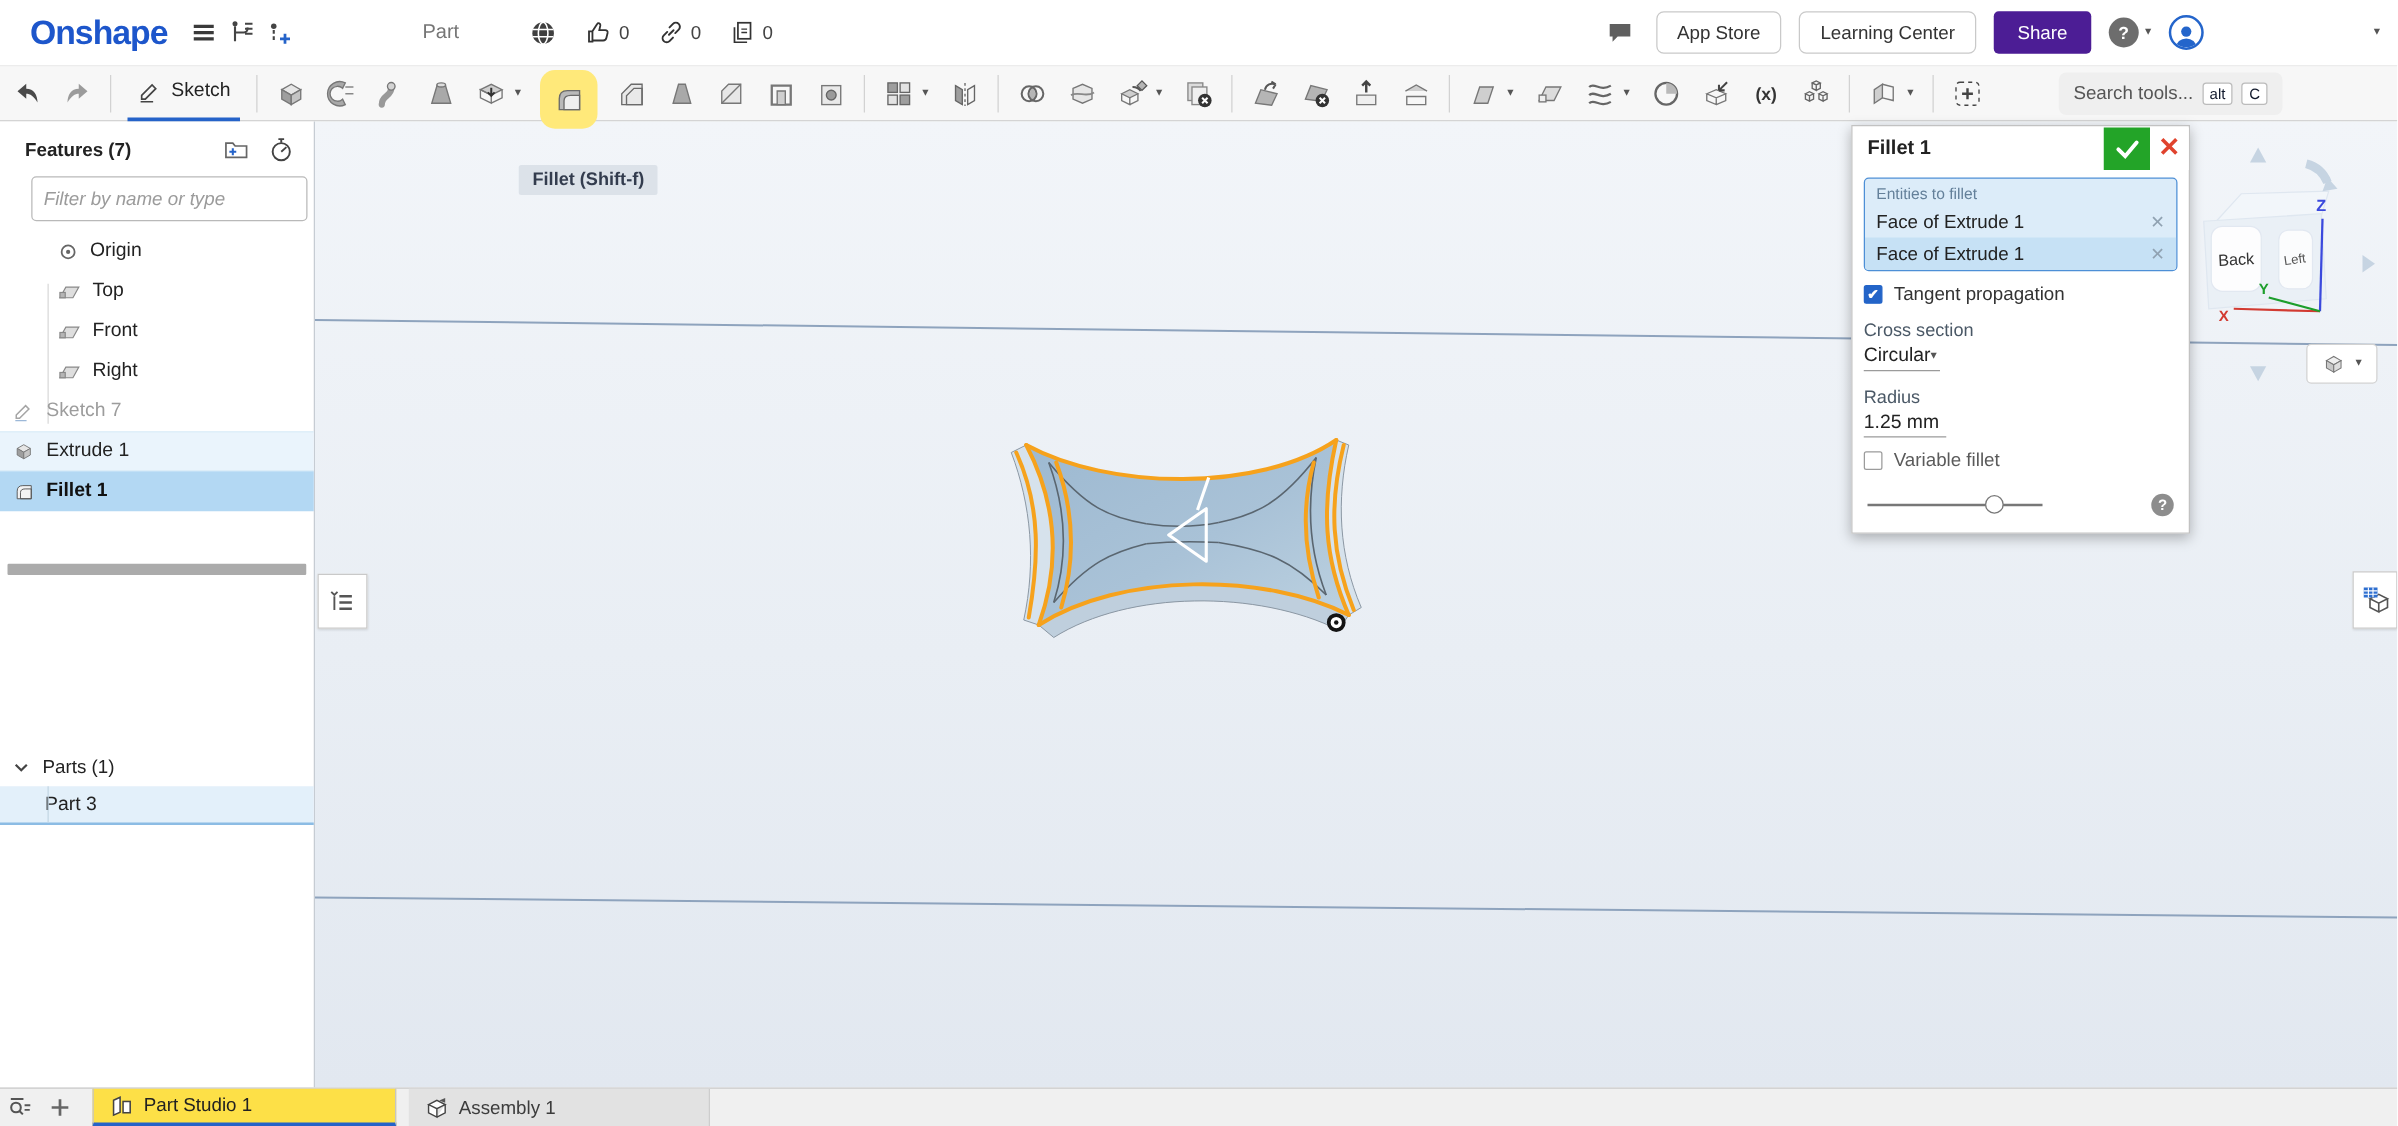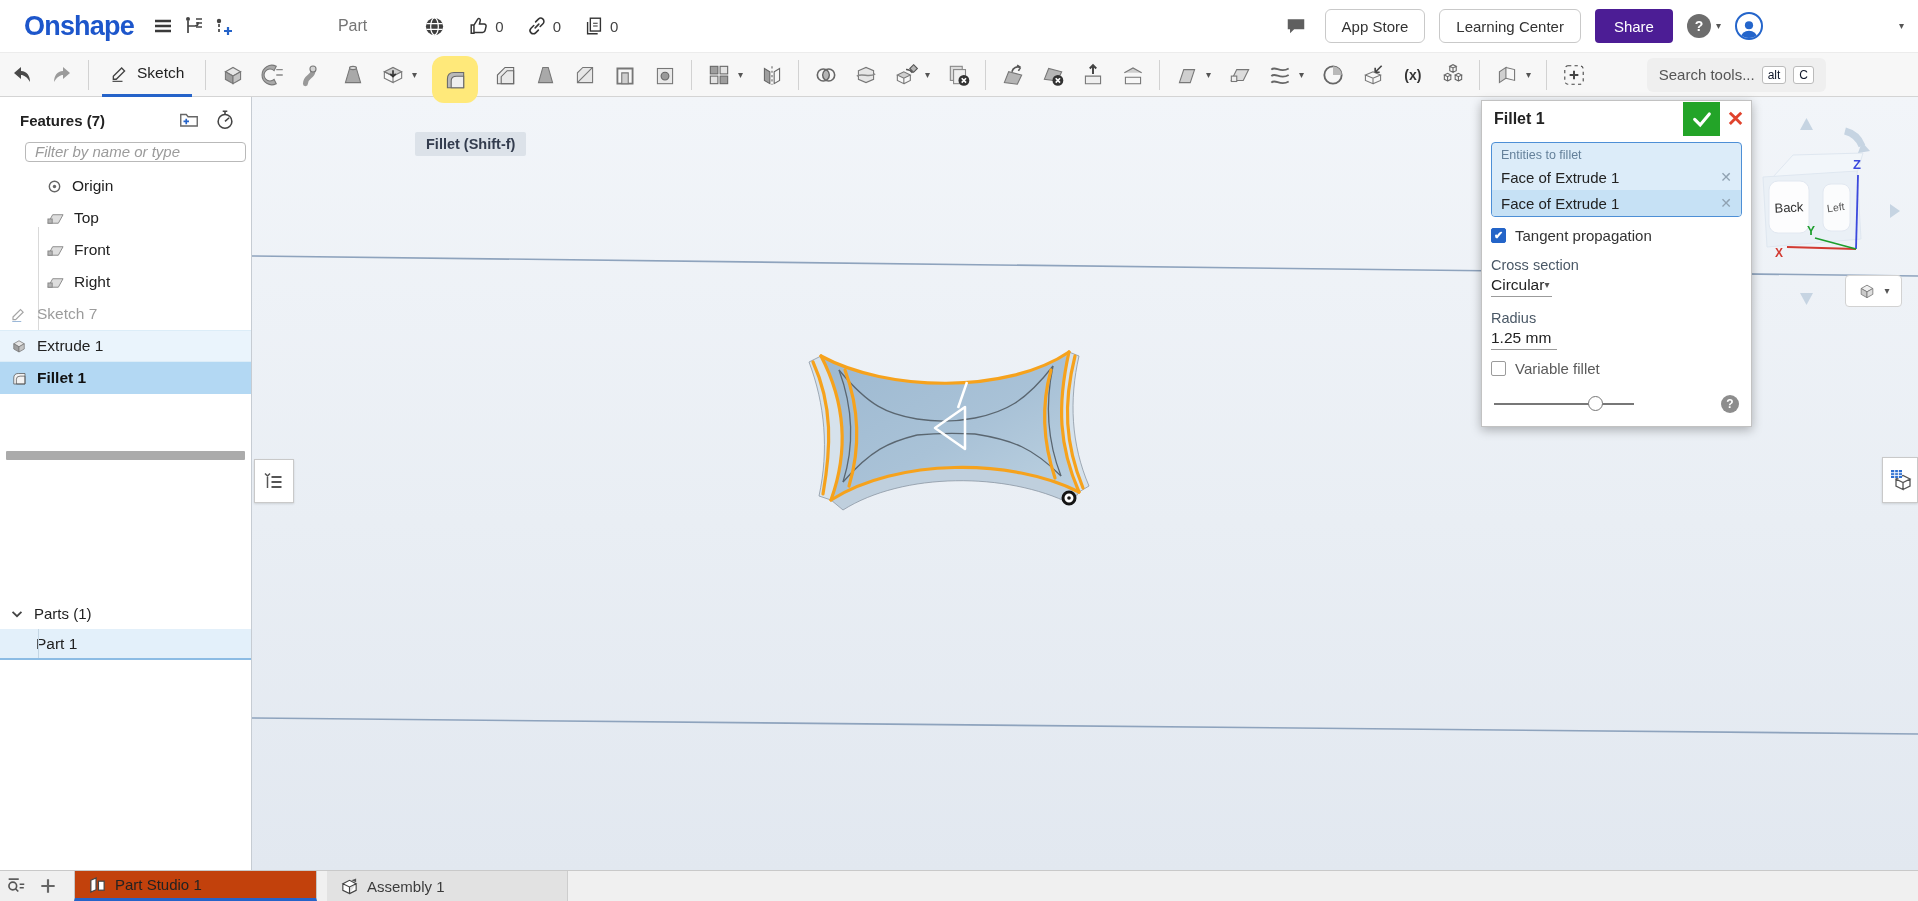--- a/index.html
+++ b/index.html
@@ -32,21 +32,21 @@
   .search-pill .st{font-size:15px;color:#555;}
   kbd{border:1px solid #bbb;background:#fff;border-radius:3px;font-size:12px;padding:1px 5px;color:#0f172a;font-family:"Liberation Sans",sans-serif;}
   .tooltip{position:absolute;left:415px;top:100px;background:#dce2e9;color:#333c4e;font-size:14.5px;font-weight:600;padding:4px 11px;border-radius:2px;z-index:7;white-space:nowrap;margin-top:32px;}
 
   
   .features-panel{position:absolute;left:0;top:97px;width:252px;bottom:31px;background:#fff;border-right:1px solid #c6ccd3;z-index:4;}
   .fp-head{display:flex;align-items:center;padding:12px 14px 2px 20px;}
   .fp-title{flex:1;font-size:15px;font-weight:700;color:#222;}
   .fp-hicon{width:24px;display:flex;justify-content:center;margin-left:12px;cursor:pointer;}
   .filter-row{display:flex;align-items:center;gap:9px;padding:8px 14px 8px 16px;}
-  .filter-input{flex:1;height:20px;border:1px solid #b9b9b9;border-radius:4px;padding:0 9px;font-size:15px;font-style:italic;color:#555;outline:none;}
+  .filter-input{flex:1;height:36px;border:1px solid #b9b9b9;border-radius:4px;padding:0 9px;font-size:15px;font-style:italic;color:#555;outline:none;}
   .filter-input::placeholder{color:#9b9b9b;font-style:italic;}
   .trow{height:32px;display:flex;align-items:center;gap:9px;font-size:15.5px;color:#222;padding-left:10px;position:relative;cursor:pointer;}
   .trow.lvl1{padding-left:46px;}
   .trow.dim{color:#9c9c9c;}
   .trow.sel-light{background:#eaf4fc;border-top:1px solid #dcedf8;border-bottom:1px solid #dcedf8;}
   .trow.sel{background:#b3d8f3;font-weight:700;color:#111;}
   .guide{position:absolute;left:38px;top:130px;height:112px;width:1px;background:#d9d9d9;}
   .fp-scroll{position:absolute;left:6px;right:6px;top:354px;height:9px;background:#ababab;border-radius:1px;cursor:pointer;}
   .parts-sec{position:absolute;left:0;right:0;top:501px;}
   .part-row{height:31px;display:flex;align-items:center;font-size:15.5px;color:#222;background:#e3f0fa;border-bottom:2px solid #8cbce4;padding-left:36px;position:relative;cursor:pointer;}
@@ -81,21 +81,21 @@
   .dim-lab{color:#5a5a5a;}
   .slider-row{position:relative;height:20px;margin-top:17px;}
   .slider-track{position:absolute;left:3px;top:9px;width:140px;height:2px;background:#777;}
   .slider-handle{position:absolute;left:97px;top:2px;width:15px;height:15px;border-radius:50%;background:#fff;border:1.5px solid #777;cursor:grab;}
   .dlg-help{position:absolute;right:3px;top:1px;width:18px;height:18px;border-radius:50%;background:#8d8d8d;color:#fff;font-size:12px;font-weight:700;display:flex;align-items:center;justify-content:center;cursor:pointer;}
 
   
   .bottom-bar{position:absolute;left:0;bottom:0;right:0;height:31px;background:#f0f0f0;border-top:1px solid #c9c9c9;display:flex;align-items:stretch;z-index:6;}
   .bb-icon{width:32px;display:flex;align-items:center;justify-content:center;cursor:pointer;flex:none;}
   .doc-tab{display:flex;align-items:center;gap:8px;padding:0 13px;font-size:15px;flex:none;cursor:pointer;}
-  .doc-tab.active{width:243px;margin-left:10px;background:#c2410c;border-left:1px solid #c5c5c5;border-right:1px solid #c5c5c5;border-bottom:3px solid #2563c9;color:#222;}
+  .doc-tab.active{width:243px;margin-left:10px;background:#fde047;border-left:1px solid #c5c5c5;border-right:1px solid #c5c5c5;border-bottom:3px solid #2563c9;color:#222;}
   .doc-tab.inactive{width:241px;margin-left:10px;background:#e2e2e2;border-right:1px solid #cdcdcd;color:#3c3c3c;}
 </style>
 </head>
 <body>
 
 <div class="app">
 
   <div class="top-bar">
     <div class="logo">Onshape</div>
     <div class="hicon">
@@ -470,21 +470,21 @@
     <div class="fp-scroll"></div>
     <div class="parts-sec">
       <div class="trow" style="padding-left:9px;height:31px;font-size:15px;">
         <svg width="16" height="16" viewBox="0 0 18 18">
             <path d="M4 6.5 L9 11.5 L14 6.5" stroke="#444" stroke-width="2" fill="none"></path>
           </svg>
         <span>Parts (1)</span>
       </div>
       <div class="part-row">
         <div class="part-guide"></div>
-        <span>Part 1</span>
+        <span>Part 3</span>
       </div>
     </div>
   </div>
 
   <div class="canvas">
     <svg width="1666" height="773" style="position:absolute;left:0;top:0;">
       <line x1="0" y1="159" x2="1666" y2="179" stroke="#8ea3bd" stroke-width="1.6"></line>
       <line x1="0" y1="621" x2="1666" y2="637" stroke="#8ea3bd" stroke-width="1.6"></line>
     </svg>
 

